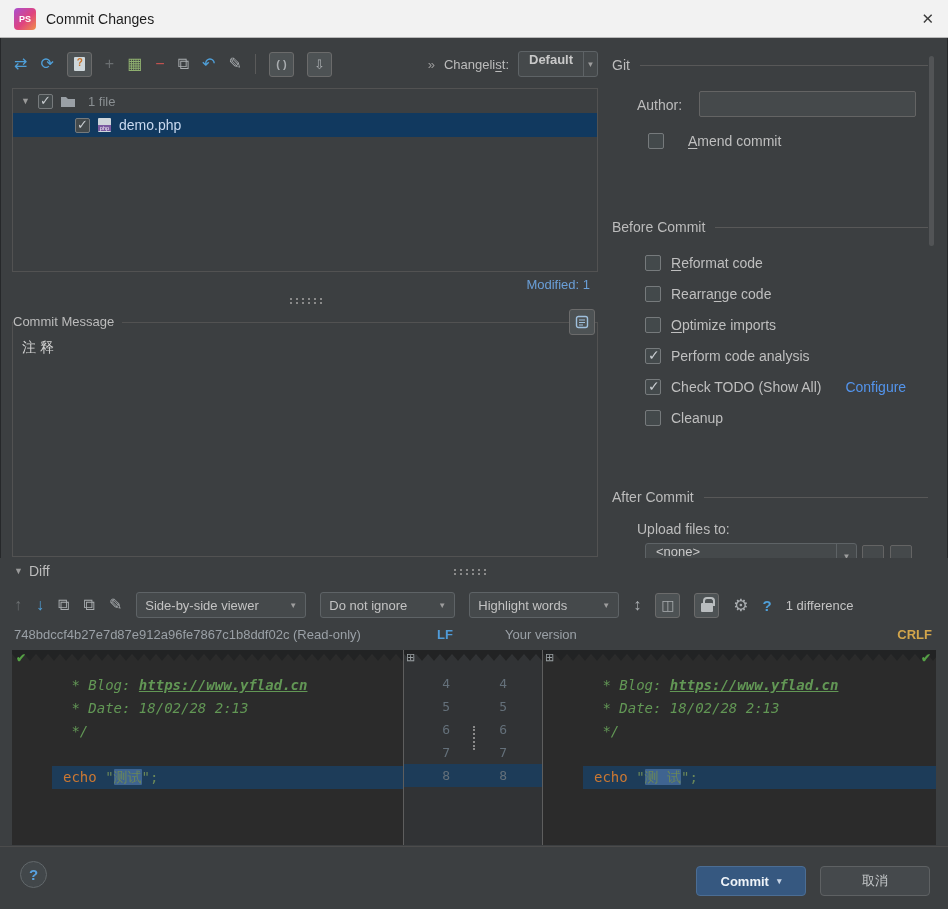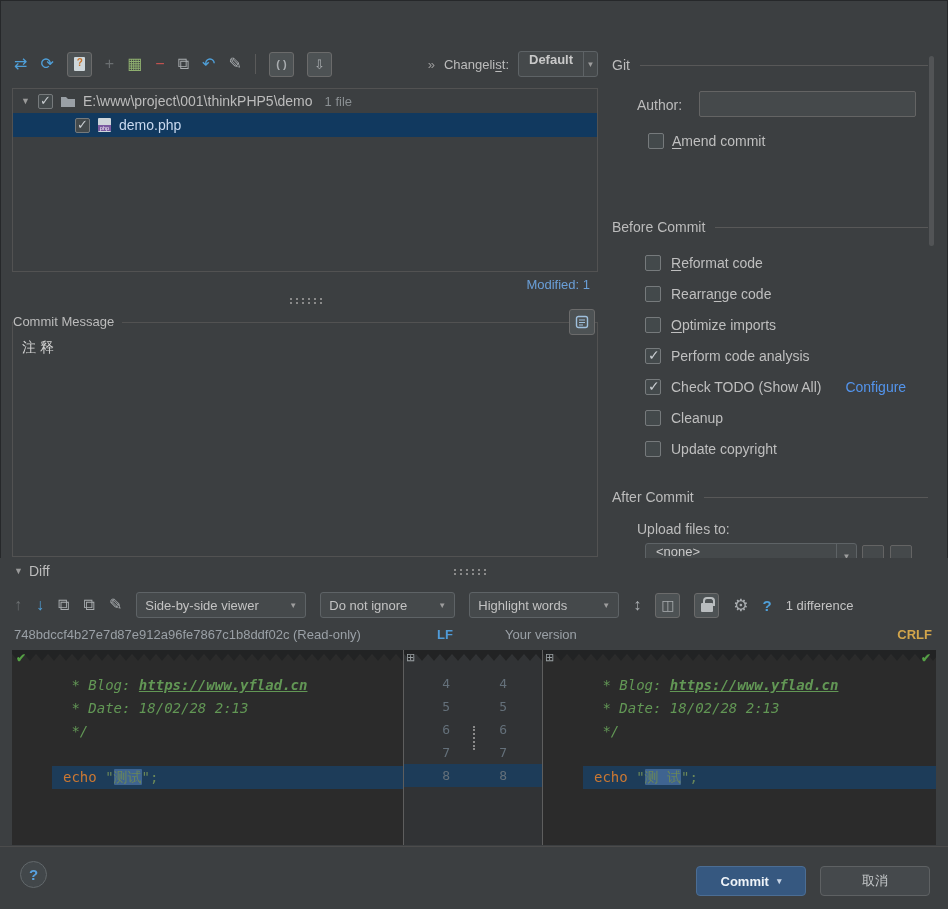--- a/index.html
+++ b/index.html
@@ -63,21 +63,21 @@
   .commit-text { position:absolute; top:16px; left:9px; color:#d4d4d4; font-size:14px; }
 
   
   .sec-head { position:absolute; left:612px; width:316px; display:flex; align-items:center; }
   .sec-head .t { color:#bcbcbc; font-size:14px; white-space:nowrap; }
   .sec-head .line { flex:1; height:1px; background:#585858; margin-left:10px; }
   .author-label { position:absolute; left:637px; top:97px; color:#bcbcbc; font-size:14px; }
   .author-input { position:absolute; left:699px; top:91px; width:217px; height:26px; background:#45494b;
                   border:1px solid #646464; border-radius:2px; color:#ddd; font-size:13px; padding:0 6px; outline:none; }
   .opt-list { position:absolute; left:648px; top:122px; }
-  .opt-row { height:37px; display:flex; align-items:center; gap:8px; color:#bfbfbf; font-size:14px; }
+  .opt-row { height:37px; display:flex; align-items:center; gap:24px; color:#bfbfbf; font-size:14px; }
   .before-list { position:absolute; left:645px; top:247px; }
   .b-row { height:31px; display:flex; align-items:center; gap:10px; color:#bfbfbf; font-size:14px; }
   .cb2 { width:16px; height:16px; background:#43494b; border:1px solid #767a7c; border-radius:2px;
          position:relative; flex:none; }
   .cb2.checked::after { content:"✓"; position:absolute; top:-2px; left:2px; color:#c9cdd1; font-size:14px; }
   .cfg-link { color:#5394ec; margin-left:14px; cursor:pointer; }
   .upload-label { position:absolute; left:637px; top:521px; color:#bcbcbc; font-size:14px; }
   .upload-combo { position:absolute; left:645px; top:543px; width:212px; }
   .mini-btn { position:absolute; top:545px; width:22px; height:22px; border:1px solid #646464;
               background:#45494b; border-radius:2px; }
@@ -156,20 +156,25 @@
 <svg width="0" height="0" style="position:absolute">
   <defs>
     <pattern id="zig" width="12" height="12" patternUnits="userSpaceOnUse">
       <path d="M0 0 H12 V4 L6 11 L0 4 Z" fill="#222324"></path>
     </pattern>
   </defs>
 </svg>
 
 <div class="app">
 
+  <div class="titlebar">
+    <div class="logo">PS</div>
+    <div class="title">Commit Changes</div>
+    <div class="close">✕</div>
+  </div>
 
   <div class="toolbar">
     <span class="tb-icon blue">⇄</span>
     <span class="tb-icon blue">⟳</span>
     <span class="tb-toggle">
       <span class="doc-q"></span>
     </span>
     <span class="tb-icon disabled">+</span>
     <span class="tb-icon green">▦</span>
     <span class="tb-icon red">−</span>
@@ -193,21 +198,20 @@
     </span>
   </div>
 
   <div class="tree-panel">
     <div class="tree-row">
       <span class="expander">▼</span>
       <span class="cb checked"></span>
       <svg width="16" height="13">
           <path d="M1 2h5l2 2h7v8H1z" fill="#9aa0a6"></path>
         </svg>
-      <span>E:\www\project\001\thinkPHP5\demo</span>
       <span class="meta">1 file</span>
     </div>
     <div class="tree-row selected">
       <span class="cb checked"></span>
       <svg width="15" height="16">
         <rect x="1" y="1" width="13" height="14" rx="1" fill="#cfd6db"></rect>
         <rect x="1" y="8" width="13" height="6" fill="#7a5aa0"></rect>
         <text x="7.5" y="13" font-size="5" fill="#ffffff" text-anchor="middle" font-family="DejaVu Sans, sans-serif">php</text>
       </svg>
       <span>demo.php</span>
@@ -262,24 +266,20 @@
         <span>Perform code analysis</span>
       </div>
       <div class="b-row">
         <span class="cb2 checked"></span>
         <span>Check TODO (Show All)</span>
         <span class="cfg-link">Configure</span>
       </div>
       <div class="b-row">
         <span class="cb2"></span>
         <span>Cleanup</span>
-      </div>
-      <div class="b-row">
-        <span class="cb2"></span>
-        <span>Update copyright</span>
       </div>
     </div>
 
   <div class="sec-head" style="top:489px">
     <span class="t">After Commit</span>
       <span class="line"></span>
   </div>
   <div class="upload-label">Upload files to:</div>
   <span class="combo upload-combo">
     <span class="combo-text" style="flex:1;font-weight:normal">&lt;none&gt;</span>

